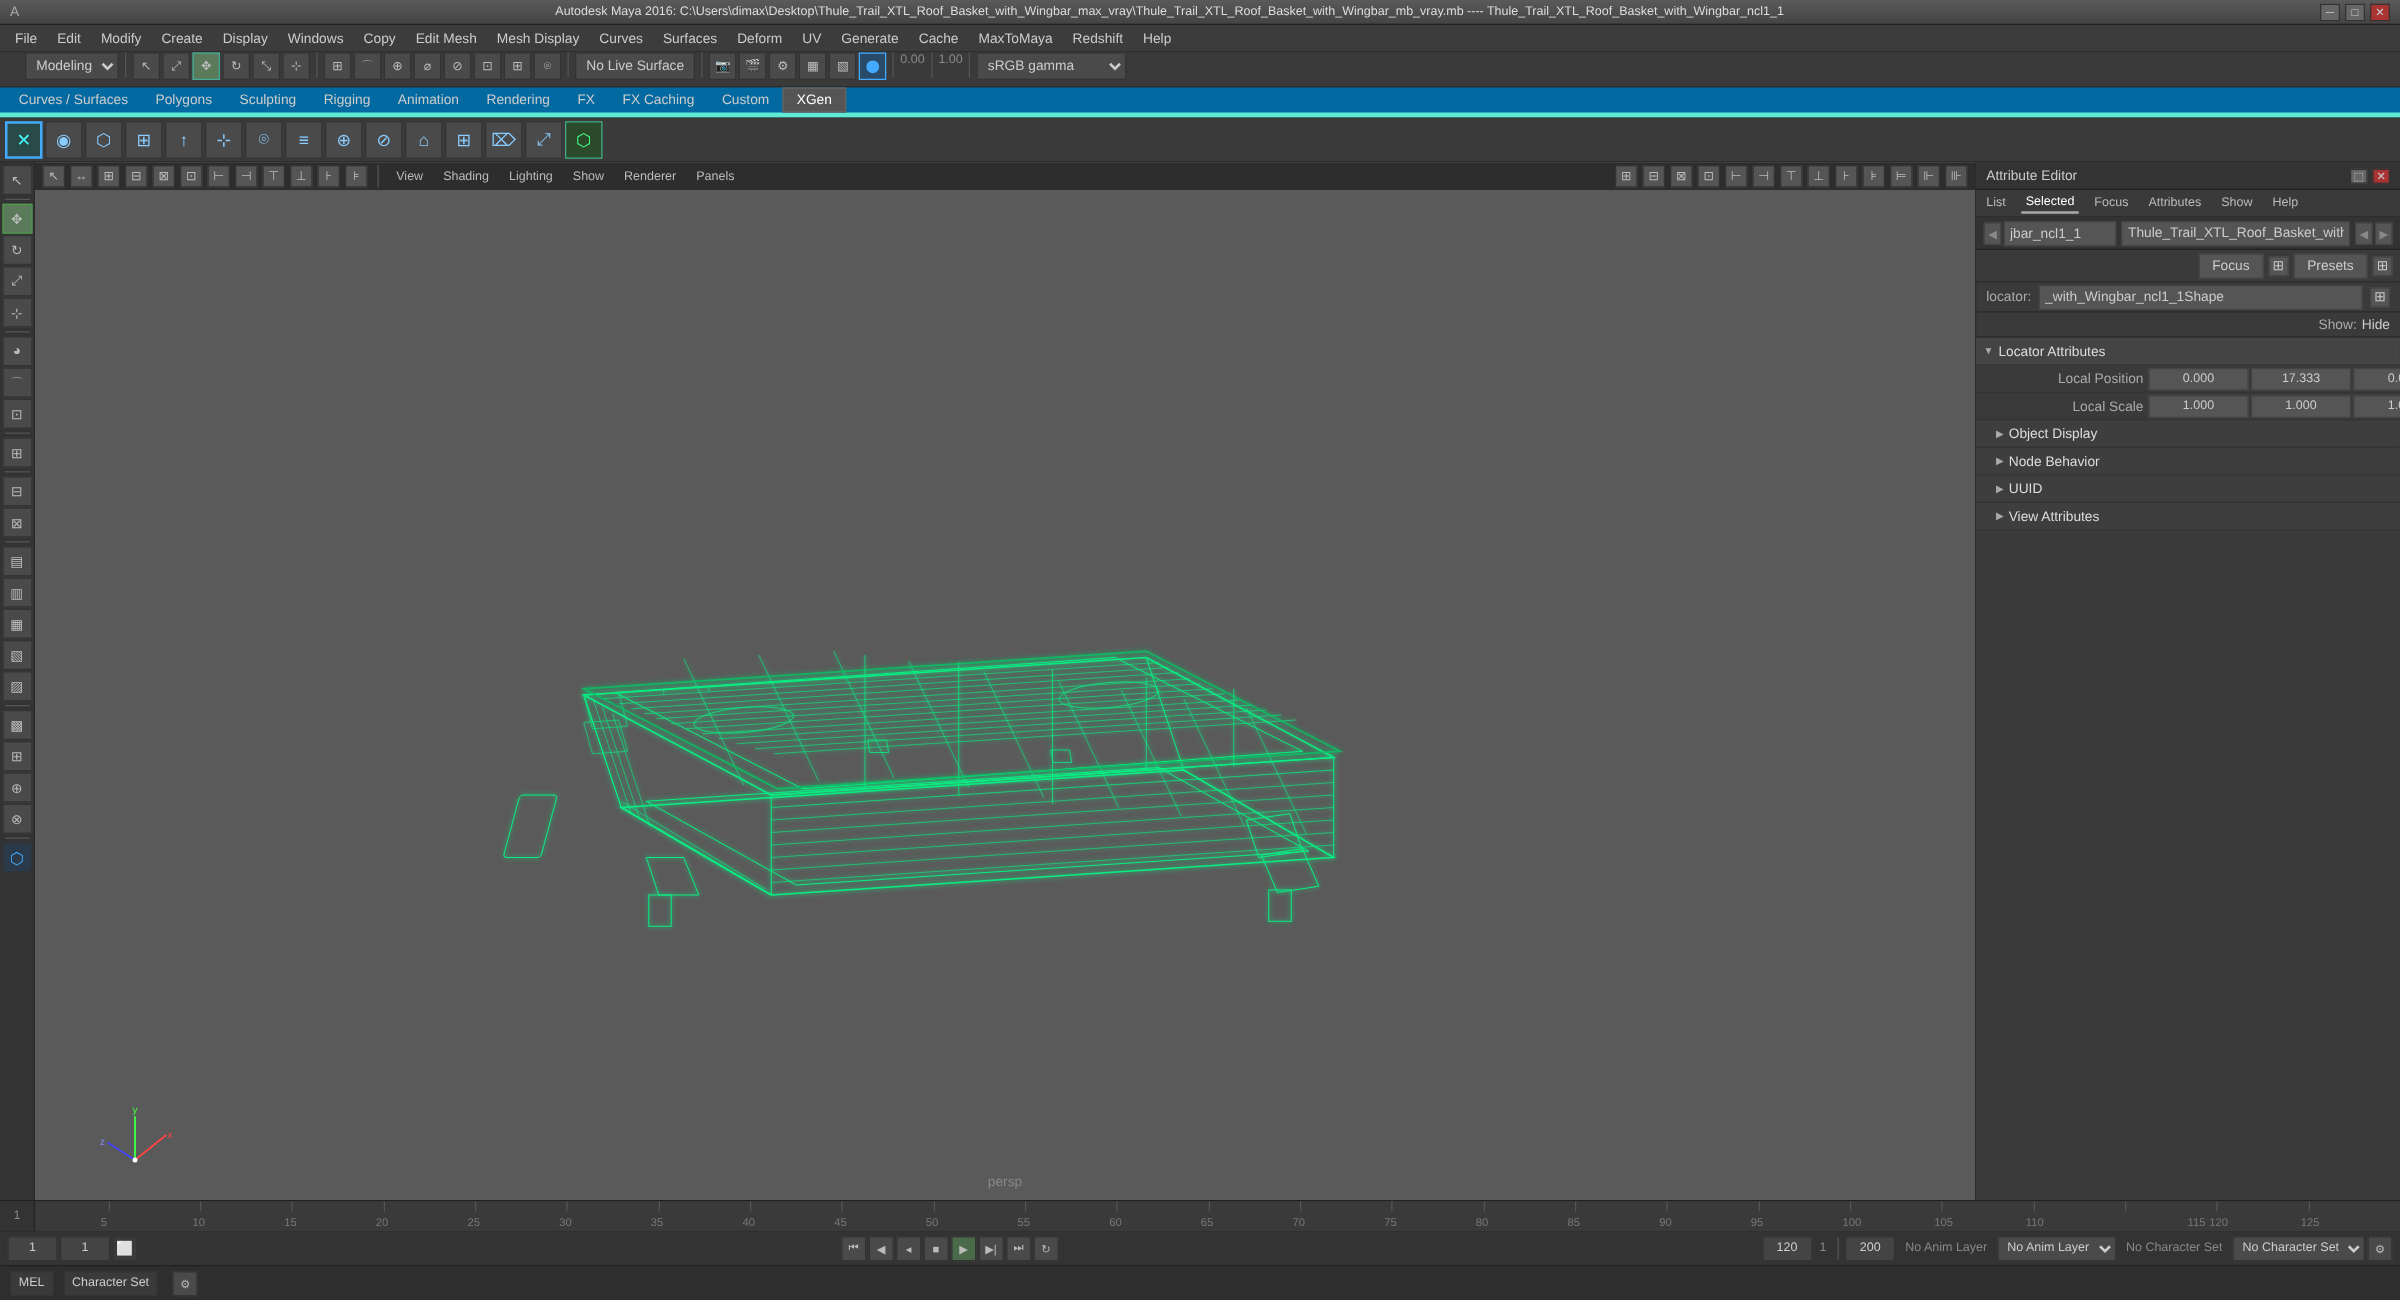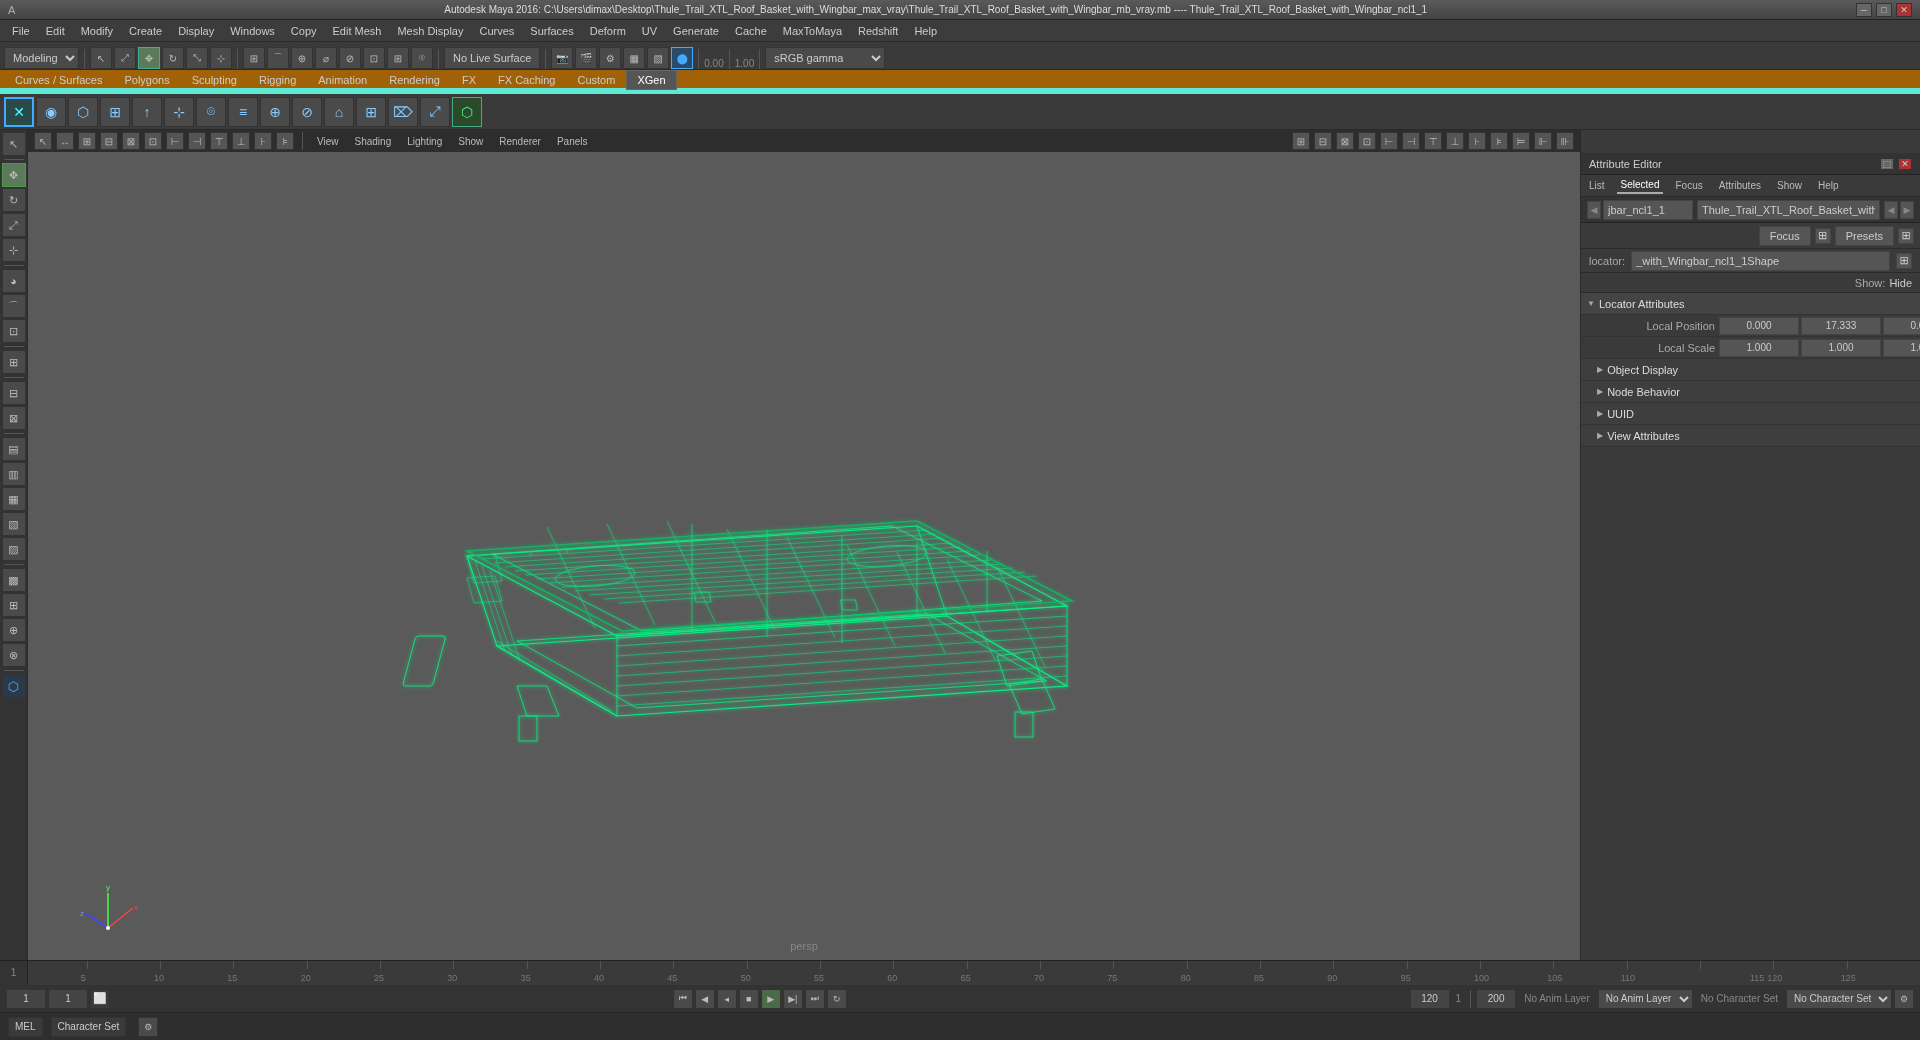--- a/index.html
+++ b/index.html
@@ -57,22 +57,22 @@
       color: #ccc;
       cursor: pointer;
     }
 
     
     #toolbar1 {
       width: 100%;
       height: 28px;
       background: #3a3a3a;
       display: flex;
-      align-items: flex-end;
-      padding: 0 4px;
+      align-items: flex-start;
+      padding: 0 20px;
       gap: 2px;
       border-bottom: 1px solid #2a2a2a;
     }
     .toolbar-btn {
       width: 22px; height: 22px;
       background: #4a4a4a;
       border: 1px solid #333;
       display: flex; align-items: center; justify-content: center;
       font-size: 10px; color: #bbb; cursor: pointer;
     }
@@ -94,25 +94,25 @@
       color: #ccc;
       font-size: 11px;
       cursor: pointer;
       display: flex; align-items: center;
     }
 
     
     #shelf-tabs {
       width: 100%;
       height: 24px;
-      background: #a16207;
+      background: #0369a1;
       display: flex;
       align-items: flex-start;
       padding: 0 4px;
-      border-bottom: 6px solid #5eead4;
+      border-bottom: 4px solid #5eead4;
     }
     .shelf-tab {
       padding: 3px 10px;
       font-size: 11px;
       color: #ccc;
       cursor: pointer;
       border: 1px solid transparent;
     }
     .shelf-tab.active {
       background: #555;
@@ -254,21 +254,20 @@
     #attr-editor-title {
       height: 22px;
       background: #333;
       display: flex;
       align-items: center;
       padding: 0 8px;
       border-bottom: 1px solid #222;
       font-size: 11px;
       color: #ccc;
       justify-content: space-between;
-      margin-top: 23px;
     }
 
     #attr-editor-tabs {
       height: 22px;
       background: #3a3a3a;
       display: flex;
       align-items: center;
       padding: 0 4px;
       border-bottom: 1px solid #2a2a2a;
       gap: 8px;

